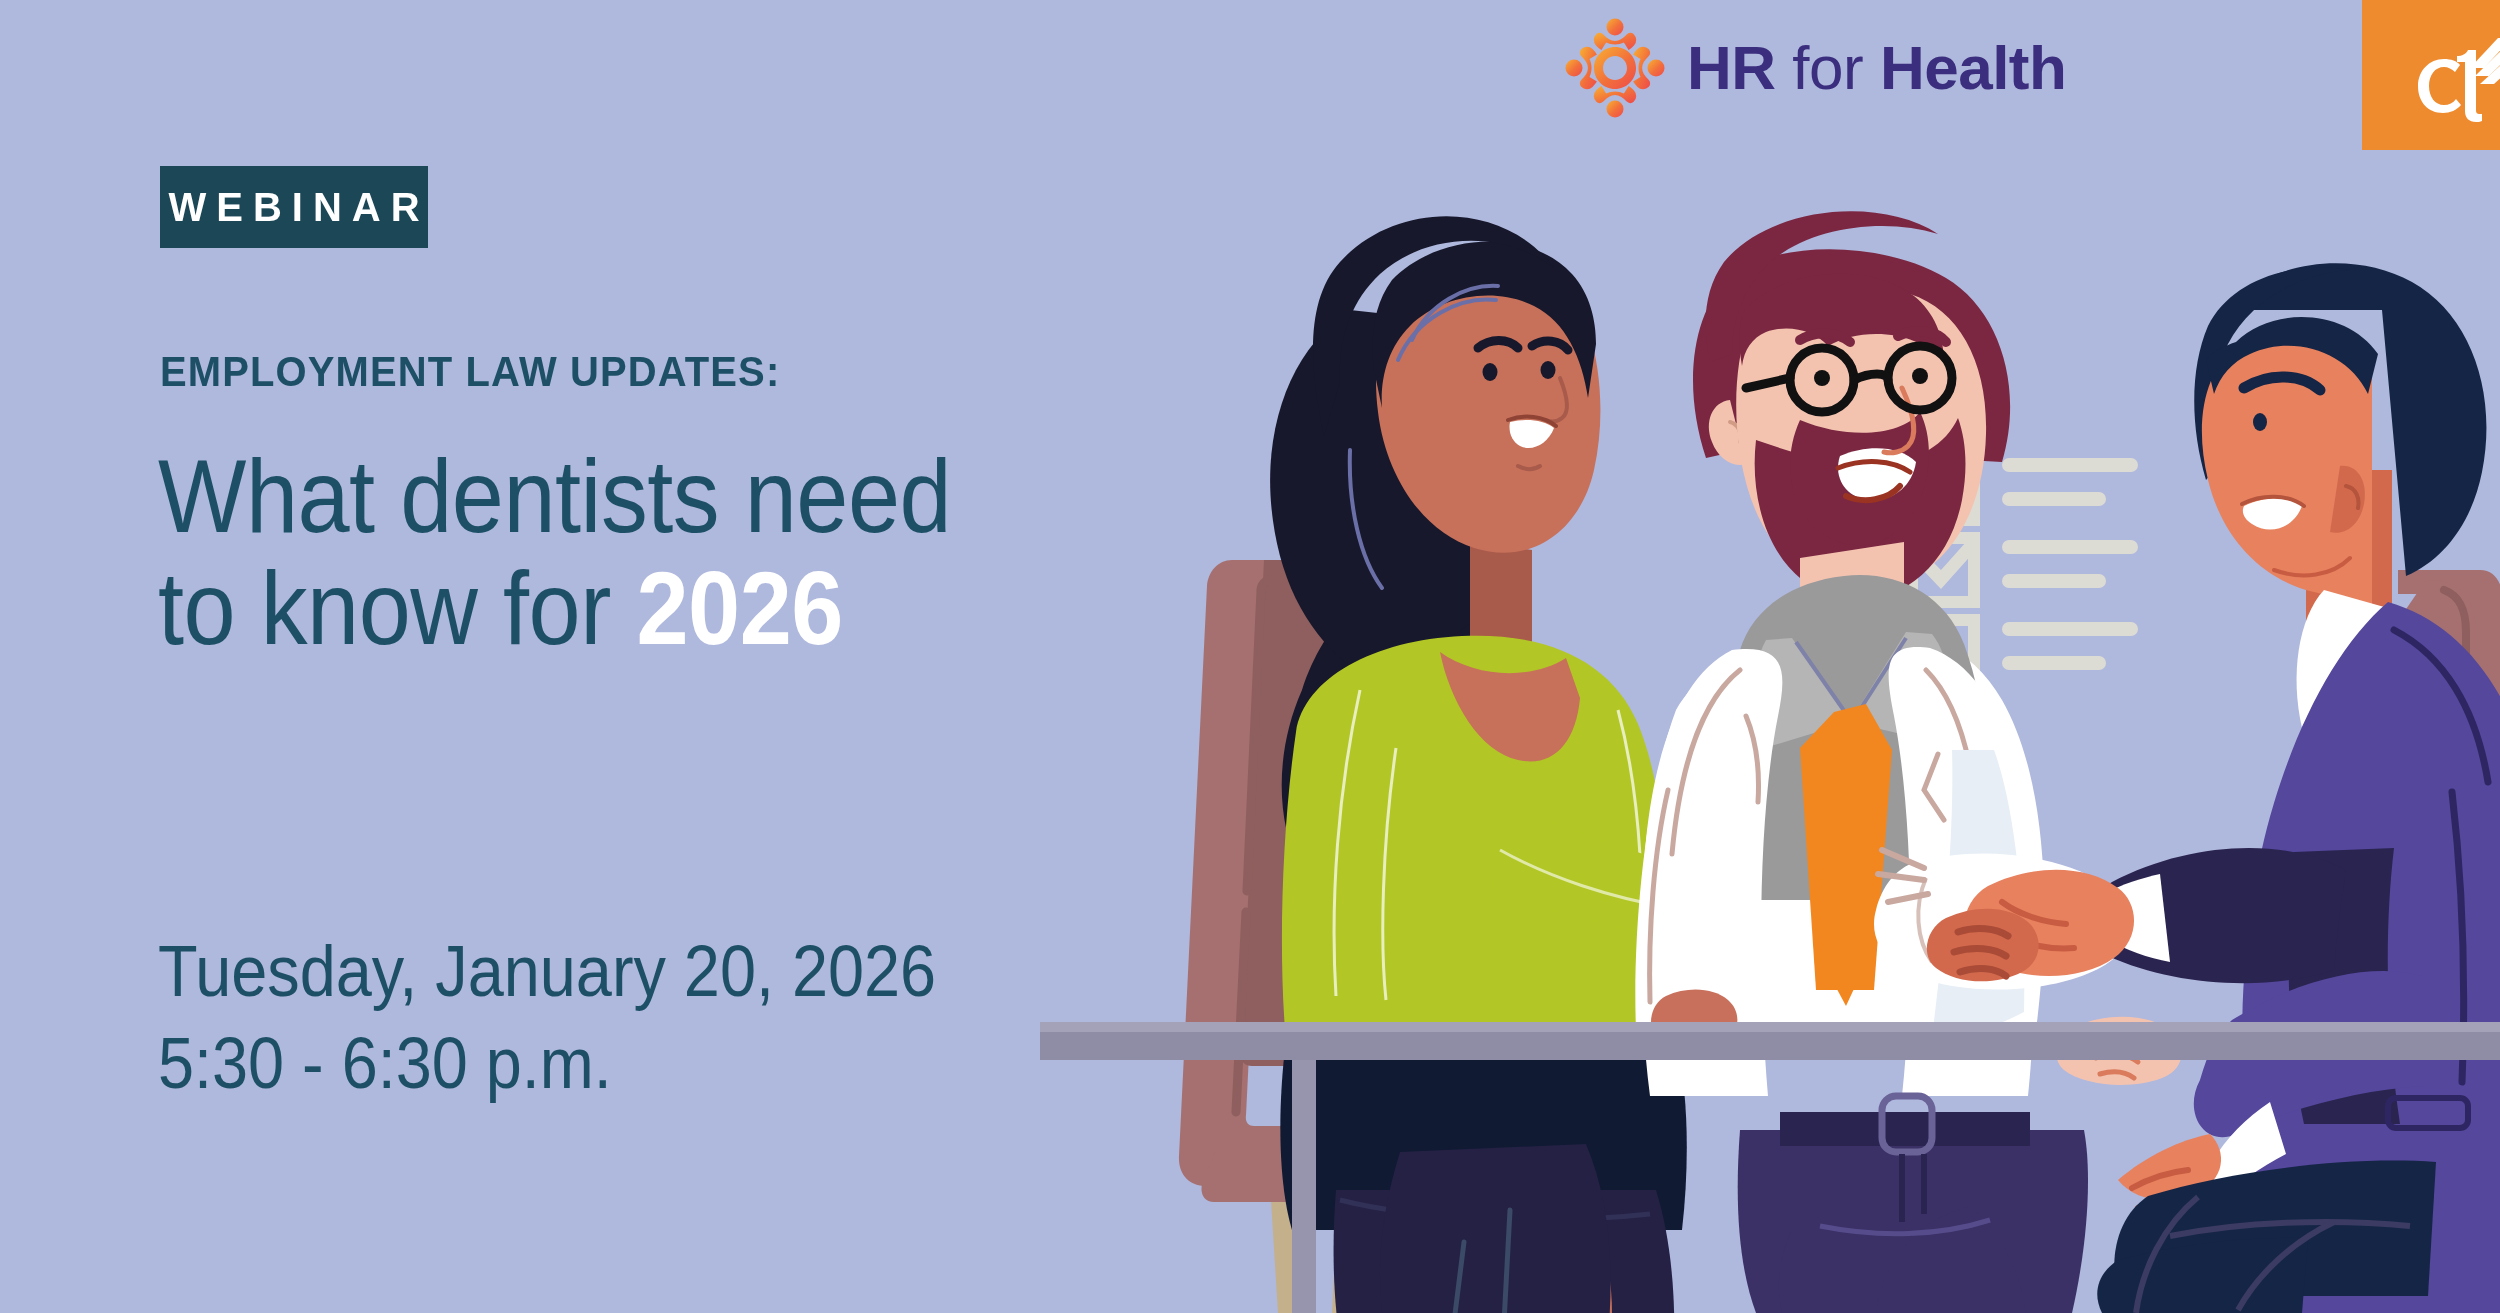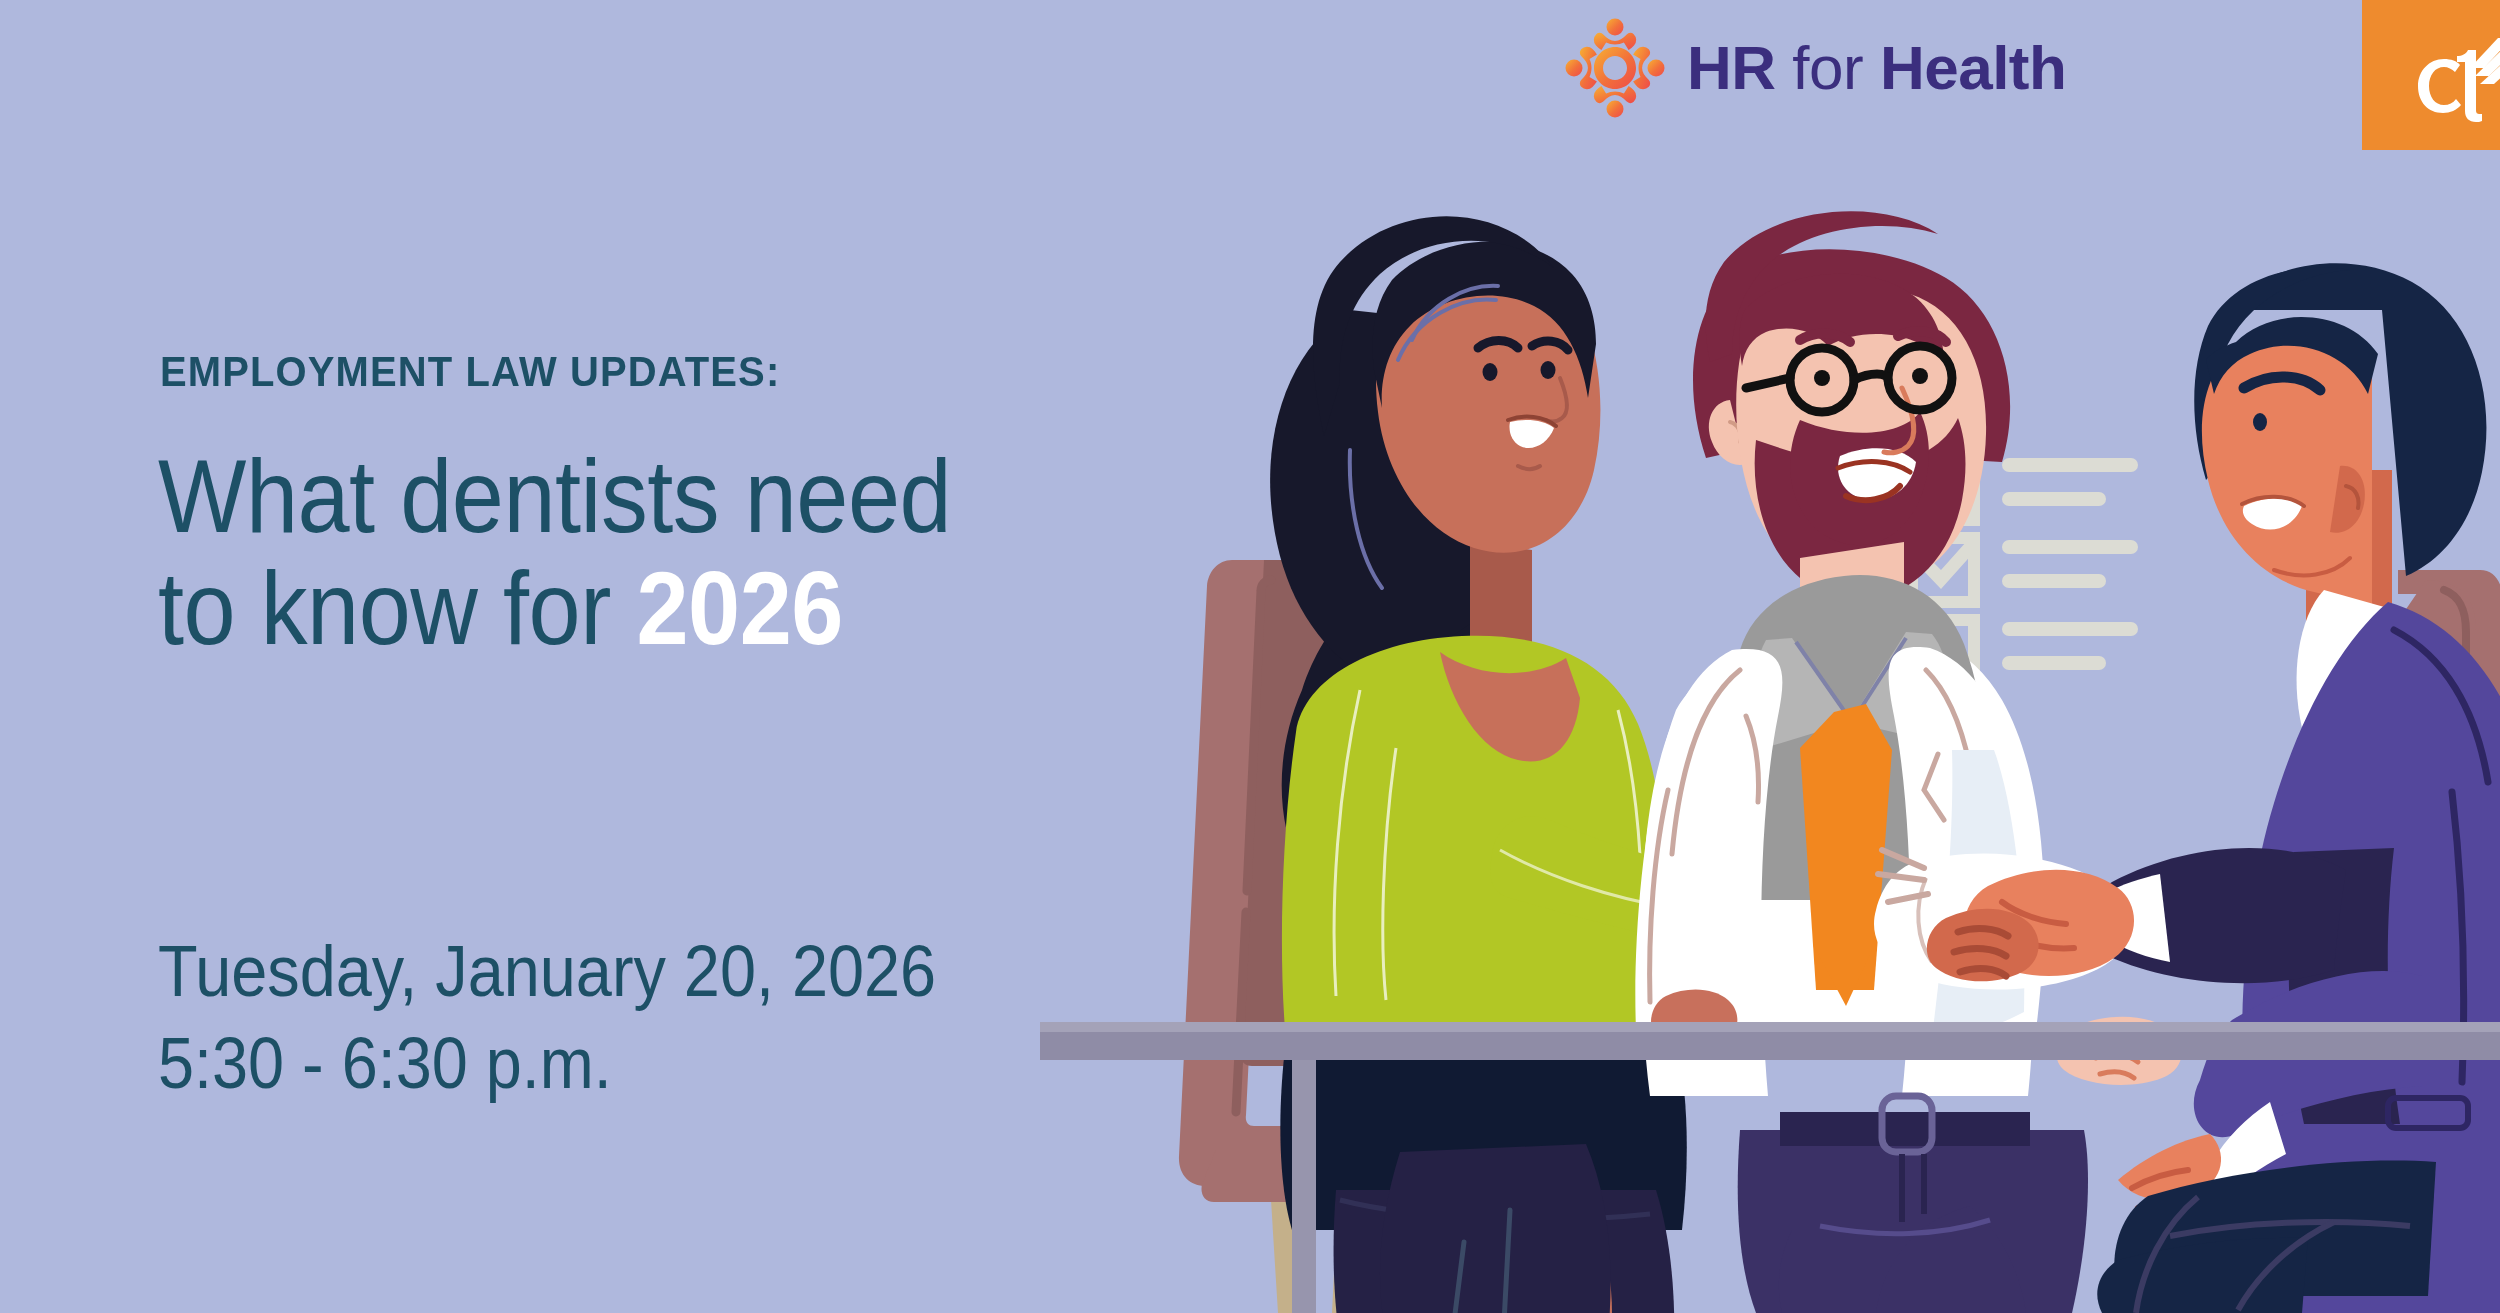--- a/index.html
+++ b/index.html
@@ -113,20 +113,23 @@
             <path d="M138 112c0-10 8-16 22-18l7-1v-3c0-6-3-9-9-9-5 0-9 2-13 5l-4-7c5-4 11-6 18-6 12 0 18 6 18 18v25c0 3 1 4 3 4h1v7c-2 1-4 1-5 1-5 0-8-2-9-7-4 5-9 7-16 7-8 0-13-5-13-16zm29-3v-8l-5 1c-9 1-13 4-13 9 0 4 2 6 6 6 5 0 9-3 12-8z"></path>
 
             <circle cx="174" cy="124" r="7" fill="none" stroke="#FFFFFF" stroke-width="1.6"></circle>
             <text x="174" y="128" font-size="9" text-anchor="middle" fill="#FFFFFF" font-family="DejaVu Serif, serif">R</text>
           </g>
         </svg>
       </div>
     </div>
   </div>
 
+  <div class="webinar-badge">
+    <span>WEBINAR</span>
+  </div>
 
   <div class="eyebrow">EMPLOYMENT LAW UPDATES:</div>
 
   <div class="headline">
     <div>What dentists need</div>
     <div><span>to know  for </span><span class="year">2026</span></div>
   </div>
 
   <div class="when">
     <div>Tuesday, January 20, 2026</div>

